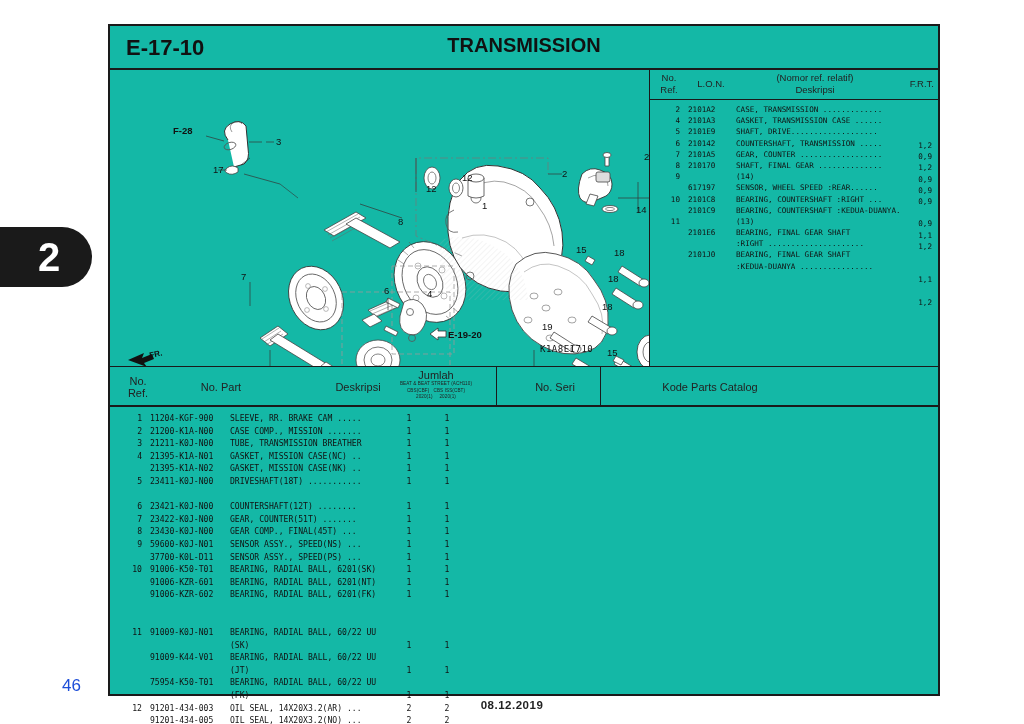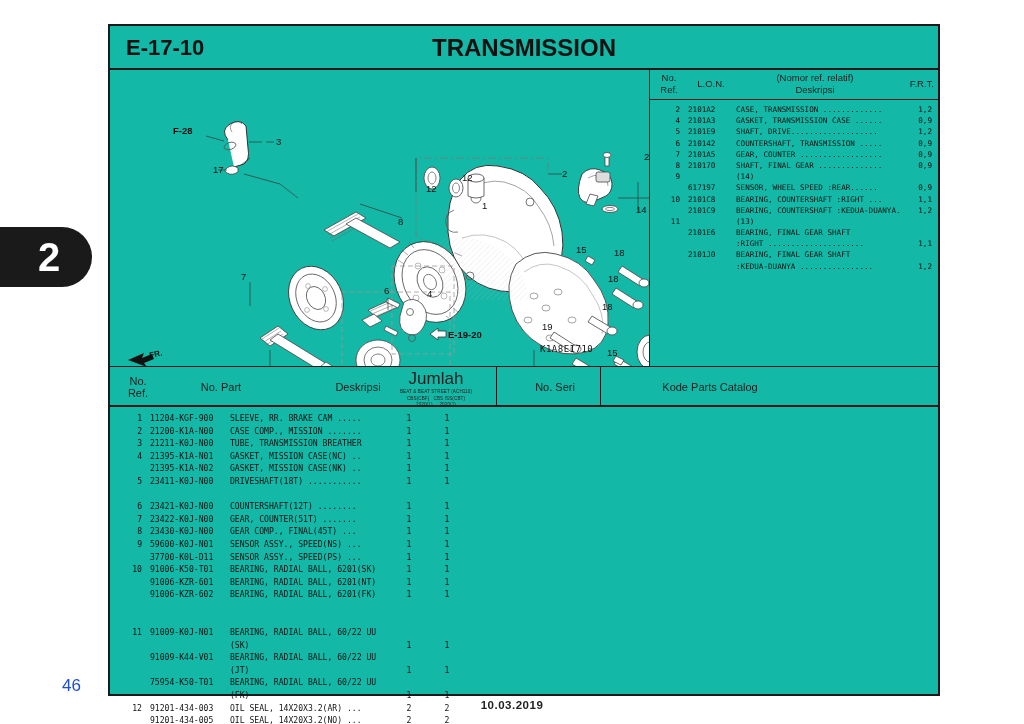--- a/index.html
+++ b/index.html
@@ -37,21 +37,21 @@
     left: 16px; top: 9px;
     font-size: 22px; font-weight: bold;
     letter-spacing: 0px;
     color: #111;
   }
   .title-main {
     position: absolute;
     left: 0; top: 8px;
     width: 100%;
     text-align: center;
-    font-size: 24px; font-weight: bold;
+    font-size: 20px; font-weight: bold;
     color: #111;
   }
 
   
   .section-tab {
     position: absolute;
     left: -110px; top: 203px;
     width: 92px; height: 60px;
     background: #1a1a1a;
     border-radius: 0 30px 30px 0;
@@ -131,21 +131,21 @@
     color: #111;
   }
   .ref-row {
     position: relative;
     height: 11.2px;
     white-space: nowrap;
   }
   .ref-row .r-no   { position:absolute; left: 8px;  width: 22px; text-align:right; }
   .ref-row .r-lon  { position:absolute; left: 38px; text-align: right; }
   .ref-row .r-desc { position:absolute; left: 86px; }
-  .ref-row .r-frt  { position:absolute; right: 8px; }
+  .ref-row .r-frt  { position:absolute; right: 8px; margin-top: 36px; }
 
   
   .diagram-code {
     position: absolute;
     left: 430px; top: 318px;
     font-family: "DejaVu Sans Mono", monospace;
     font-size: 9px;
     letter-spacing: 0.5px;
     color: #111;
   }
@@ -166,21 +166,21 @@
   .pt-head .ph {
     position: absolute;
     font-size: 11px;
     color: #222;
     text-align: center;
   }
   .ph-noref { left: 4px;  top: 8px;  width: 48px; line-height: 12px; }
   .ph-nopart{ left: 56px; top: 14px; width: 110px; }
   .ph-desk  { left: 170px;top: 14px; width: 156px; }
   .ph-jumlah{ left: 266px;top: 2px;  width: 120px; }
-  .ph-jumlah .big { font-size: 17px; display:block; }
+  .ph-jumlah .big { font-size: 11px; display:block; }
   .ph-jumlah .tiny{ font-size: 4.6px; display:block; line-height: 6.5px; letter-spacing:0.1px; }
   .ph-jumlah .tiny .col2 { display:inline-block; }
   .ph-seri  { left: 390px;top: 14px; width: 110px; }
   .ph-kode  { left: 500px;top: 14px; width: 200px; }
 
   
   .pt-vline {
     position: absolute;
     top: 0; bottom: 0;
     width: 0; border-left: 1px solid #1a1a1a;
@@ -208,21 +208,21 @@
 <body>
 
 <div id="page">
 
   <div class="section-tab" style="left:0px; top:227px;">
     <span>2</span>
   </div>
 
   <div class="page-num">46</div>
 
-  <div class="footer-date">10.03.2019</div>
+  <div class="footer-date">08.12.2019</div>
 
   <div class="frame">
 
     <div class="title-band">
       <div class="title-code">E-17-10</div>
       <div class="title-main">TRANSMISSION</div>
     </div>
 
     <div class="diagram-pane">
       <svg width="540" height="296" viewBox="0 0 540 296">

